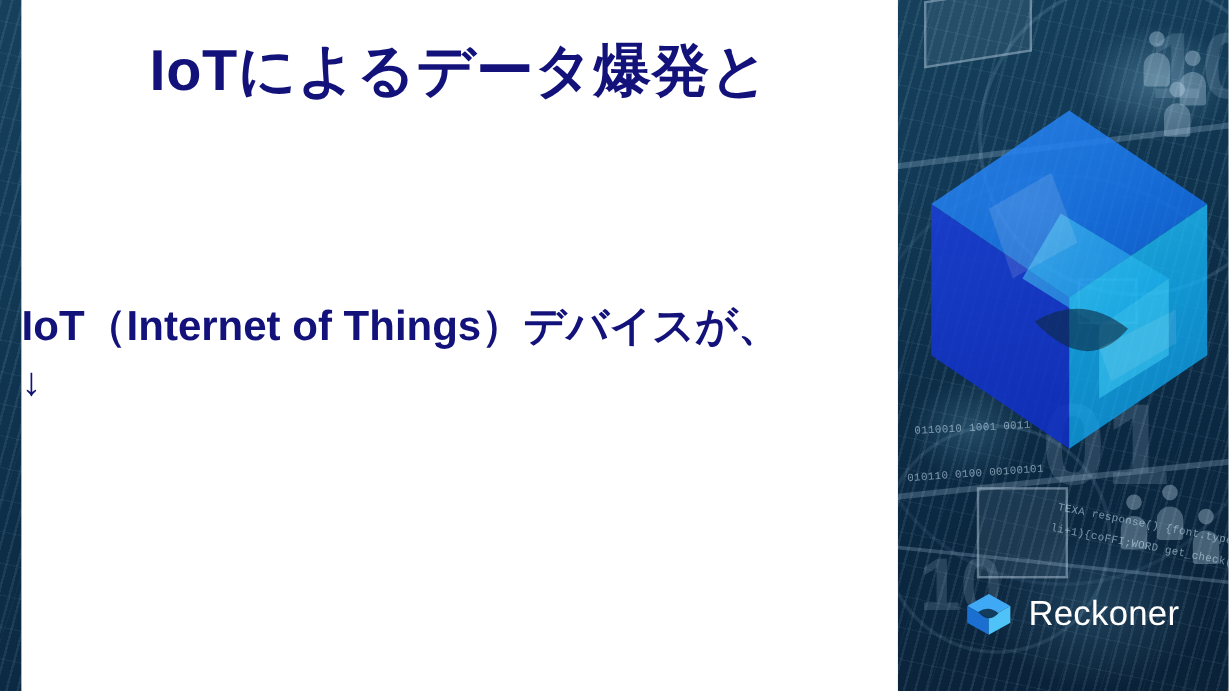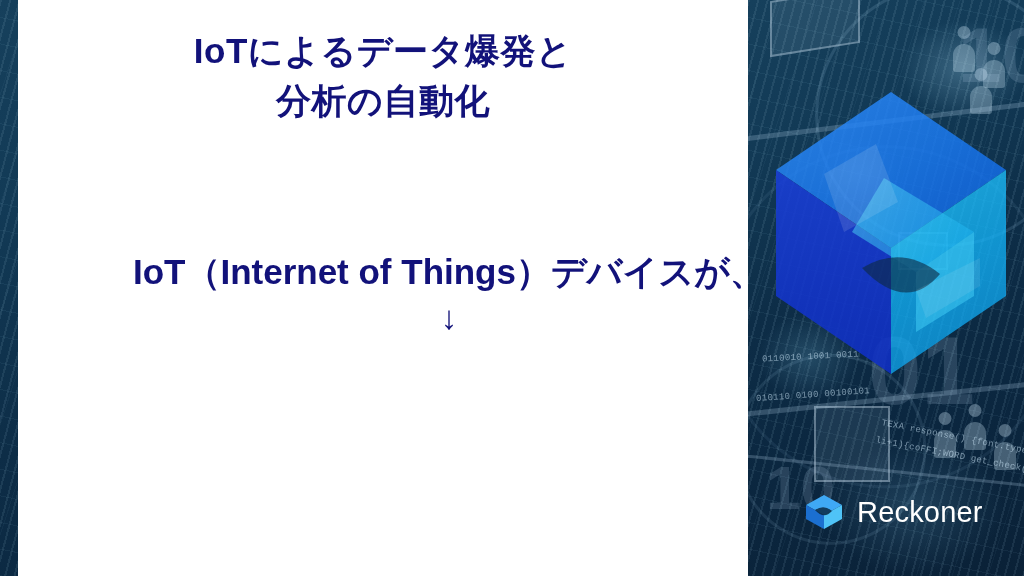--- a/index.html
+++ b/index.html
@@ -154,33 +154,33 @@
   }
 
   
   .title {
     position: absolute;
     left: 0;
     top: 26px;
     width: 730px;
     text-align: center;
     color: #12127a;
-    font-size: 35px;
+    font-size: 48px;
     font-weight: 700;
     line-height: 1.42;
     letter-spacing: .5px;
   }
   .title .tline { display: block; }
 
   .body-block {
     position: absolute;
     left: 0;
     top: 245px;
     width: 862px;
-    text-align: center;
+    text-align: left;
     color: #12127a;
     font-size: 35px;
     font-weight: 700;
     line-height: 1.52;
     letter-spacing: 0;
   }
   .body-block .bline { display: block; }
   .body-block .arrow-line {
     display: block;
     font-size: 33px;
@@ -321,21 +321,20 @@
   </div>
 
   <div class="left-strip">
     <div class="tech-bg"></div>
   </div>
 
   <div class="white-panel">
 
     <div class="title">
       <span class="tline">IoTによるデータ爆発と</span>
-      <span class="tline">分析の自動化</span>
     </div>
 
     <div class="body-block">
       <span class="bline">IoT（Internet of Things）デバイスが、</span>
       <span class="arrow-line">↓</span>
     </div>
 
   </div>
 </div>
 

